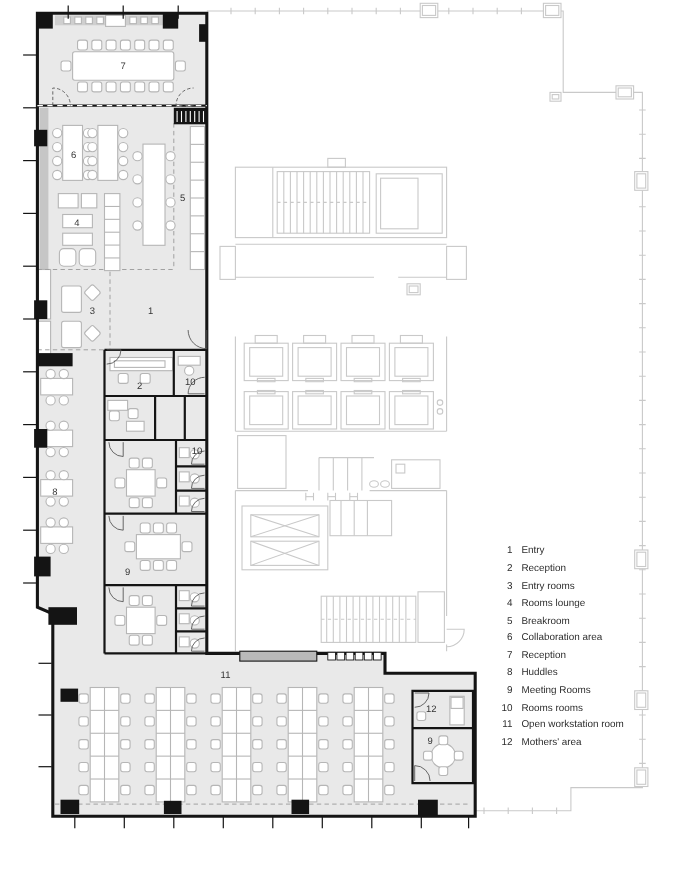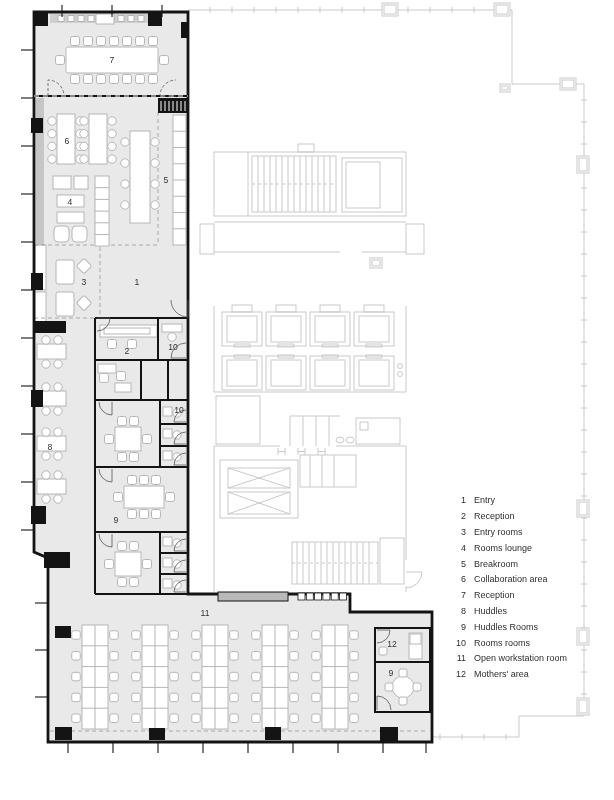--- a/index.html
+++ b/index.html
@@ -576,21 +576,21 @@
       <div class="legend-row">
         <span class="legend-num">7</span>
         <span class="legend-label">Reception</span>
       </div>
       <div class="legend-row">
         <span class="legend-num">8</span>
         <span class="legend-label">Huddles</span>
       </div>
       <div class="legend-row">
         <span class="legend-num">9</span>
-        <span class="legend-label">Huddles Rooms</span>
+        <span class="legend-label">Meeting Rooms</span>
       </div>
       <div class="legend-row">
         <span class="legend-num">10</span>
         <span class="legend-label">Rooms rooms</span>
       </div>
       <div class="legend-row">
         <span class="legend-num">11</span>
         <span class="legend-label">Open workstation room</span>
       </div>
       <div class="legend-row">

